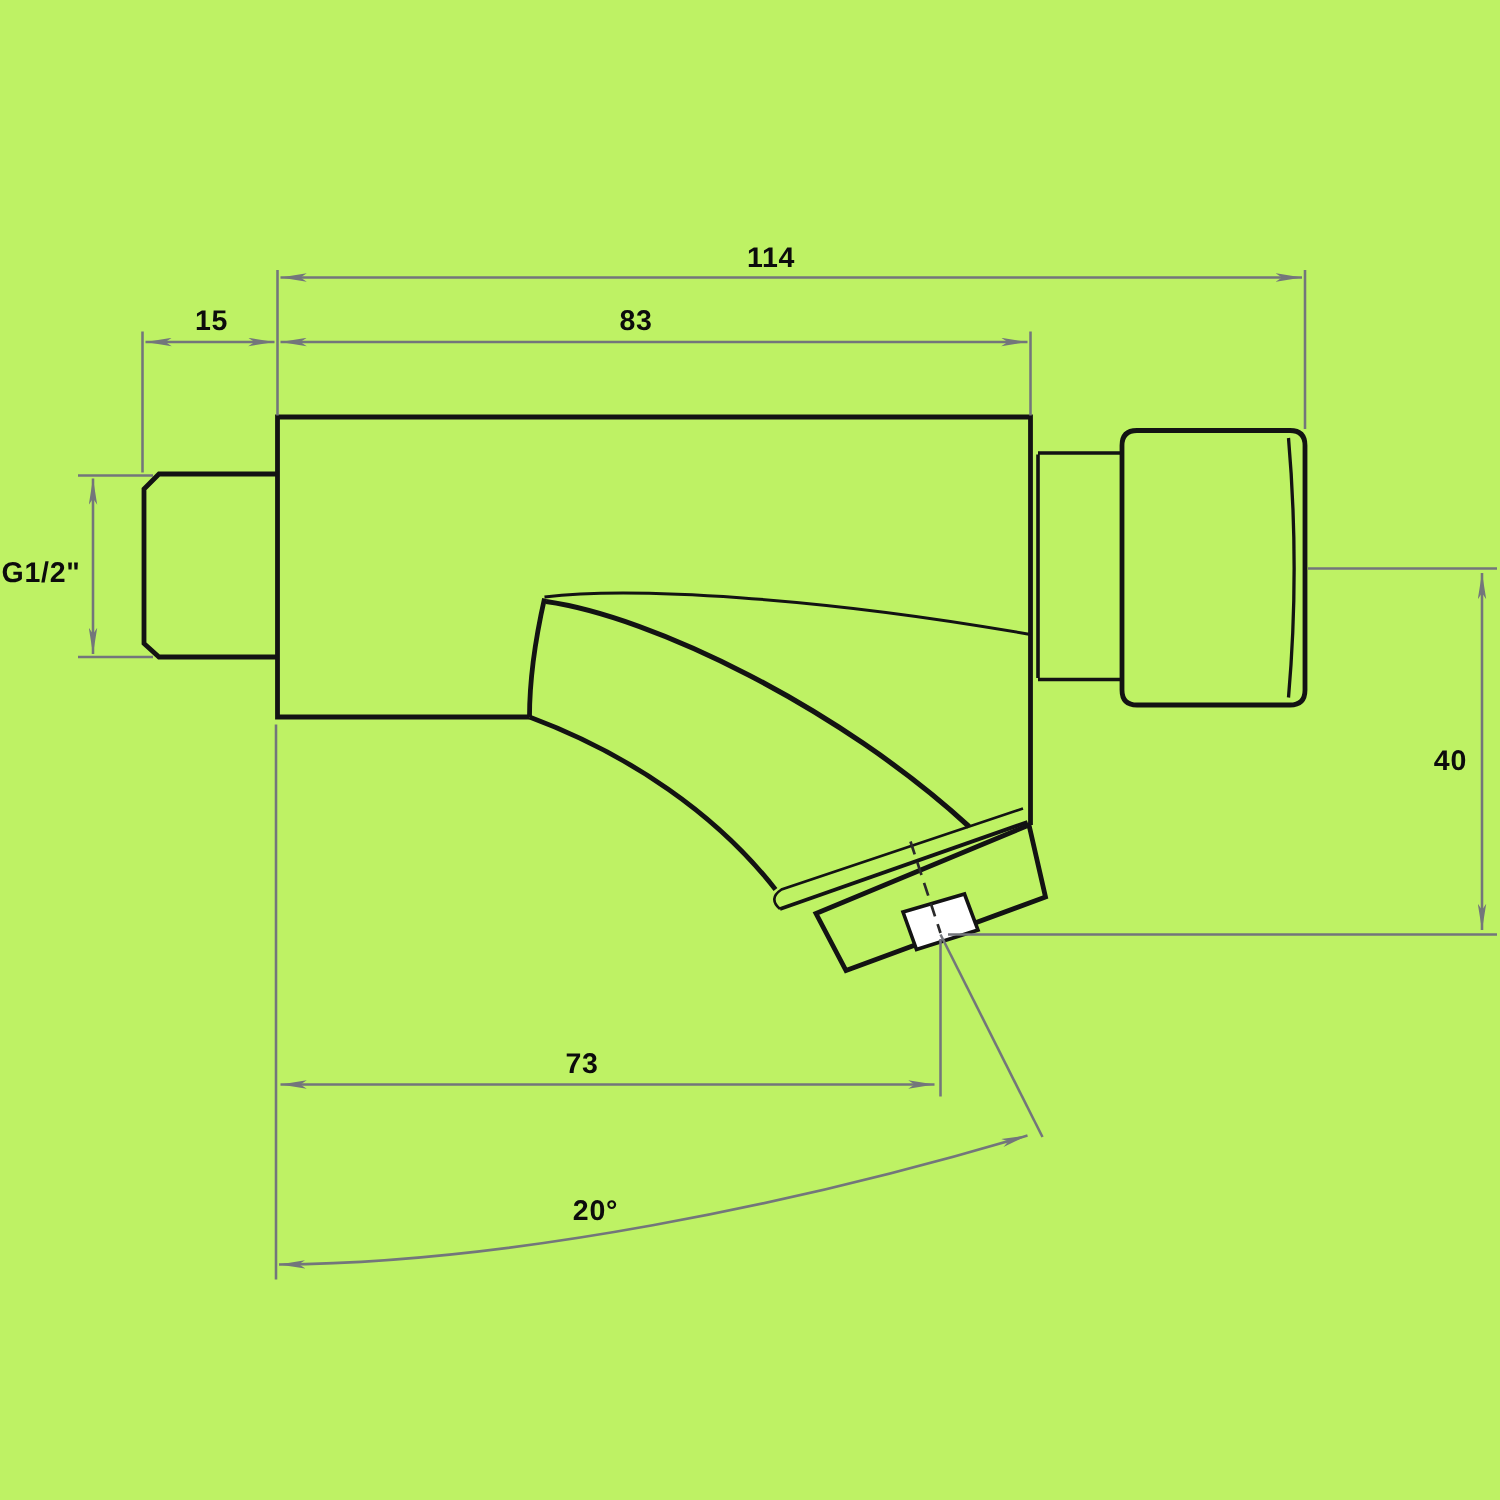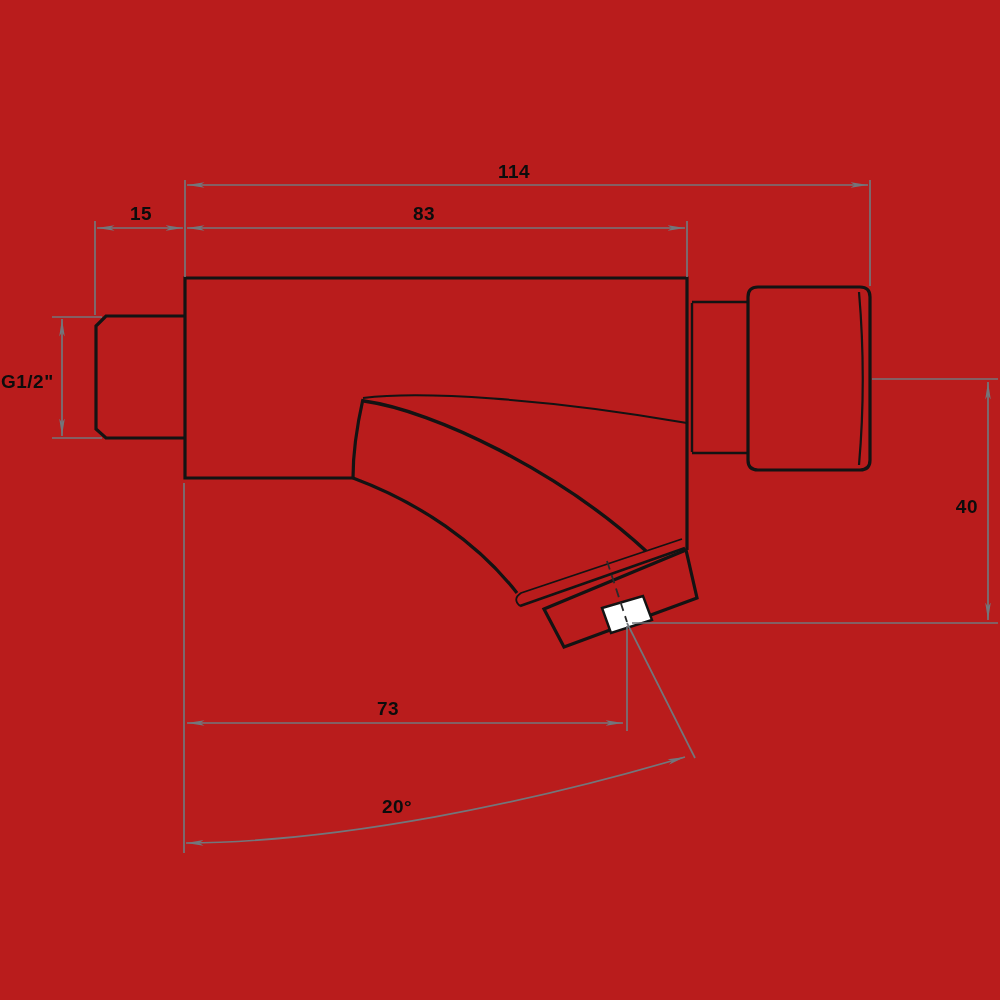--- a/index.html
+++ b/index.html
@@ -1,19 +1,19 @@
 <!DOCTYPE html>
 <html><head>
 <meta charset="utf-8">
 <style>
   html,body{margin:0;padding:0;background:#ffffff;}
   .canvas{
     position:relative;
     width:1000px;height:1000px;
-    background:#b91c1c;
+    background:#bef264;
     font-family:"Liberation Sans", sans-serif;
     overflow:hidden;
   }
   svg{display:block;}
   .dim-label{
     font-family:"Liberation Sans", sans-serif;
     font-size:19px;
     font-weight:700;
     fill:#0c0c0c;
     letter-spacing:0.5px;

